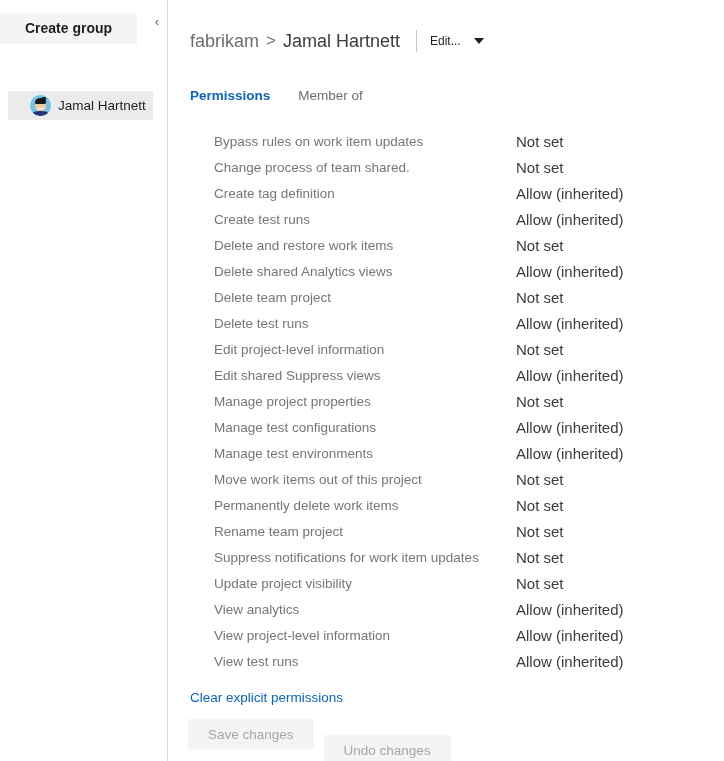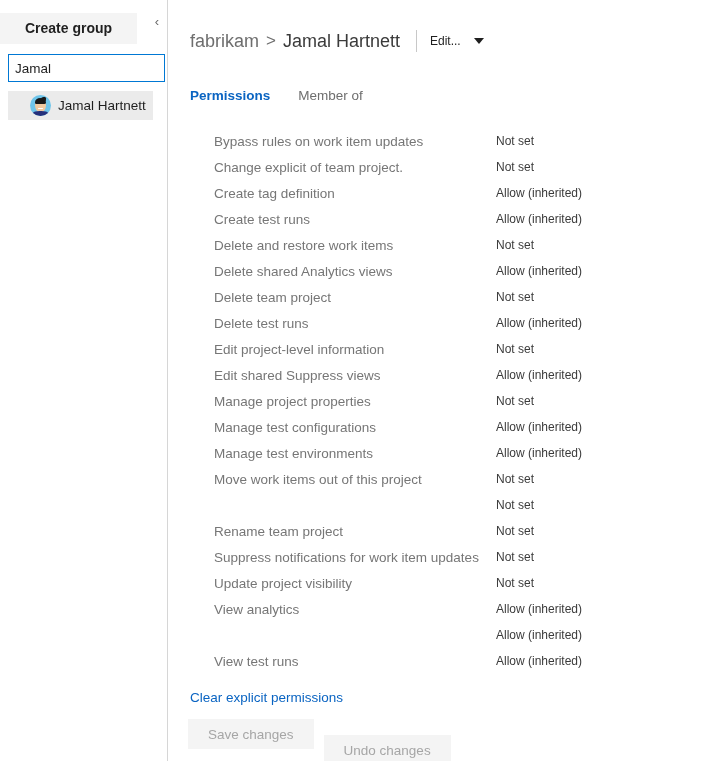--- a/index.html
+++ b/index.html
@@ -224,22 +224,22 @@
     align-items: center;
     margin-left: 24px;
   }
   .perm-name {
     font-size: 13.5px;
     color: #767676;
     white-space: nowrap;
   }
   .perm-value {
     position: absolute;
-    left: 282px;
-    font-size: 12px;
+    left: 302px;
+    font-size: 15px;
     color: #3b3b3b;
     white-space: nowrap;
   }
 
   .clear-link {
     position: absolute;
     left: 22px; top: 690px;
     font-size: 13.5px;
     color: #0a64c2;
     cursor: pointer;
@@ -267,21 +267,20 @@
 </head>
 <body>
 
 <div id="app">
 
   <div class="sidebar">
     <button class="create-group-btn">Create group</button>
 
     <div class="collapse-chevron">‹</div>
 
-    <input class="search-input" type="text" value="Jamal" style="">
 
     <div class="member-item">
       <div class="avatar avatar-sm">
         <div class="face"></div>
         <div class="hair"></div>
         <div class="hair2"></div>
         <div class="smile"></div>
         <div class="body"></div>
       </div>
       <span class="member-item-label">Jamal Hartnett</span>
@@ -303,21 +302,21 @@
         <div class="tab active">Permissions</div>
         <div class="tab">Member of</div>
       </div>
 
     <div class="perm-list">
         <div class="perm-row">
           <span class="perm-name">Bypass rules on work item updates</span>
           <span class="perm-value">Not set</span>
         </div>
         <div class="perm-row">
-          <span class="perm-name">Change explicit of team project.</span>
+          <span class="perm-name">Change process of team shared.</span>
           <span class="perm-value">Not set</span>
         </div>
         <div class="perm-row">
           <span class="perm-name">Create tag definition</span>
           <span class="perm-value">Allow (inherited)</span>
         </div>
         <div class="perm-row">
           <span class="perm-name">Create test runs</span>
           <span class="perm-value">Allow (inherited)</span>
         </div>
@@ -355,39 +354,41 @@
         </div>
         <div class="perm-row">
           <span class="perm-name">Manage test environments</span>
           <span class="perm-value">Allow (inherited)</span>
         </div>
         <div class="perm-row">
           <span class="perm-name">Move work items out of this project</span>
           <span class="perm-value">Not set</span>
         </div>
         <div class="perm-row">
+          <span class="perm-name">Permanently delete work items</span>
           <span class="perm-value">Not set</span>
         </div>
         <div class="perm-row">
           <span class="perm-name">Rename team project</span>
           <span class="perm-value">Not set</span>
         </div>
         <div class="perm-row">
           <span class="perm-name">Suppress notifications for work item updates</span>
           <span class="perm-value">Not set</span>
         </div>
         <div class="perm-row">
           <span class="perm-name">Update project visibility</span>
           <span class="perm-value">Not set</span>
         </div>
         <div class="perm-row">
           <span class="perm-name">View analytics</span>
           <span class="perm-value">Allow (inherited)</span>
         </div>
         <div class="perm-row">
+          <span class="perm-name">View project-level information</span>
           <span class="perm-value">Allow (inherited)</span>
         </div>
         <div class="perm-row">
           <span class="perm-name">View test runs</span>
           <span class="perm-value">Allow (inherited)</span>
         </div>
       </div>
 
     <a class="clear-link">Clear explicit permissions</a>
 

